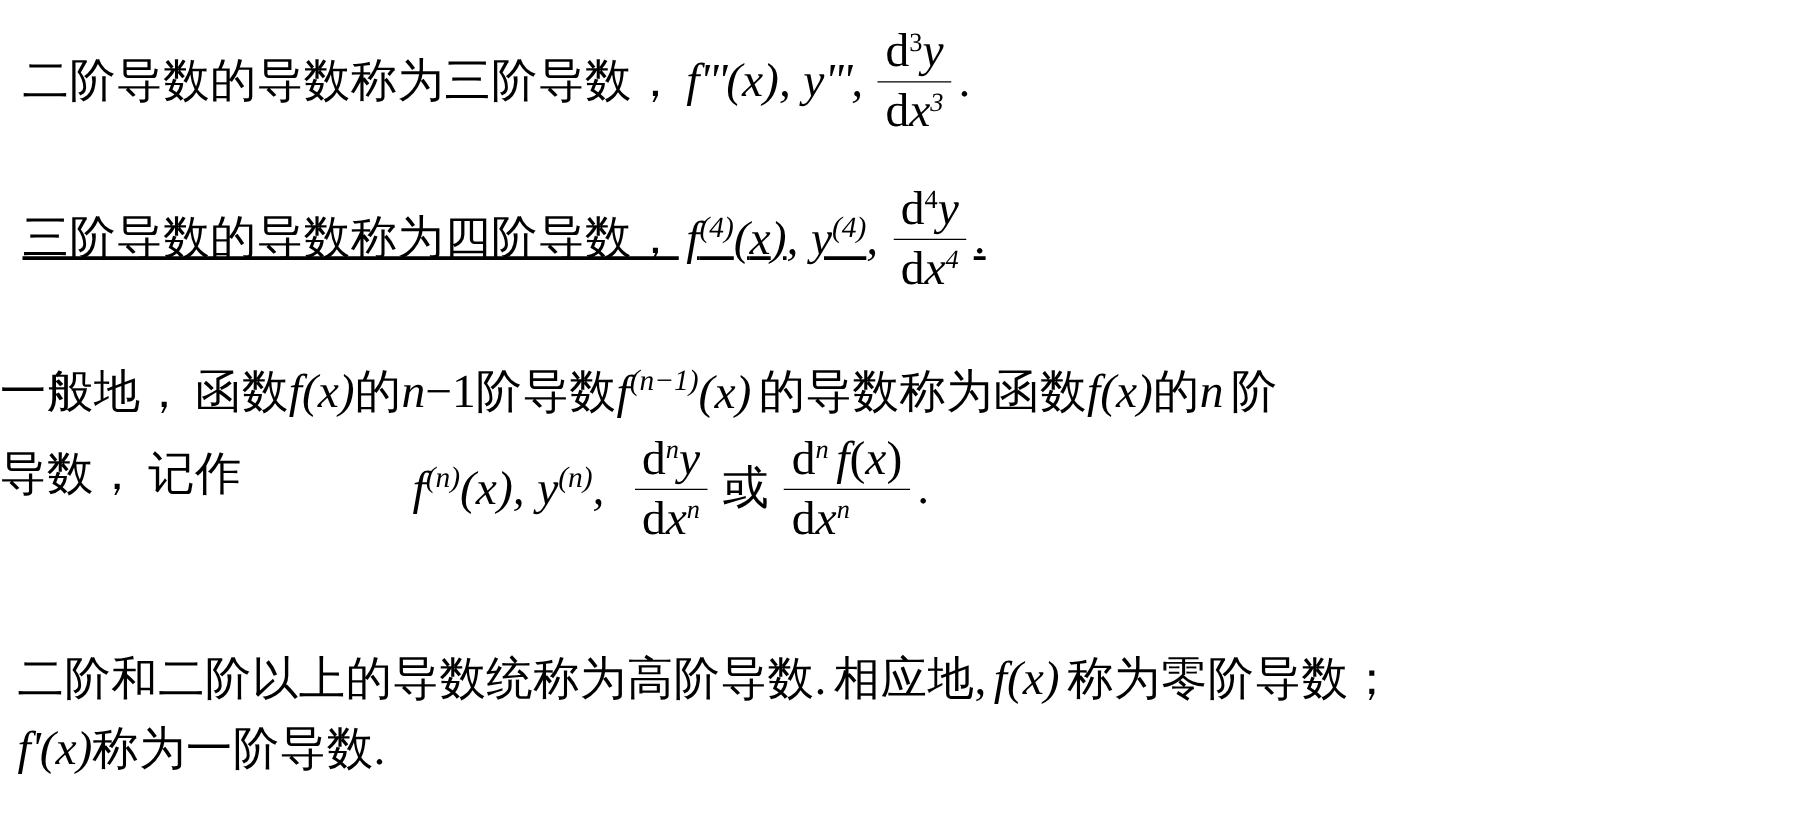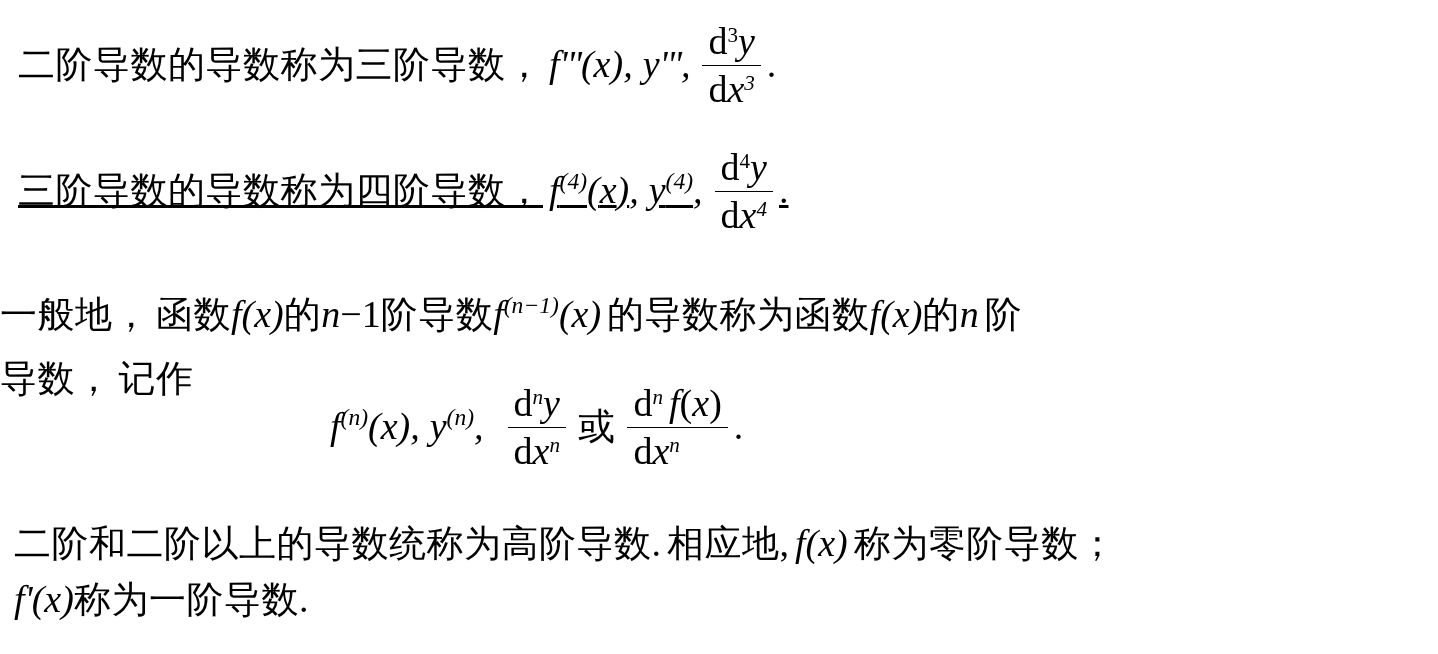--- a/index.html
+++ b/index.html
@@ -74,21 +74,21 @@
   .frac .den {
     display: block;
     padding: 1px 6px 0 6px;
     font-size: 34px;
     line-height: 1.2;
   }
   .row1 { position: absolute; left: 18px; top: 22px; }
   .row2 { position: absolute; left: 18px; top: 148px; text-decoration: underline; }
   .row3 { position: absolute; left: 0px;  top: 292px; }
   .row3b { position: absolute; left: 0px; top: 330px; margin-top: 28px; }
-  .row3c { position: absolute; left: 330px; top: 384px; }
+  .row3c { position: absolute; left: 330px; top: 348px; }
   .row4 { position: absolute; left: 14px; top: 508px; margin-top: 14px; }
   .row5 { position: absolute; left: 14px; top: 578px; text-align: right; }
   .sp { display: inline-block; width: 10px; }
   .spS { display: inline-block; width: 6px; }
   .spL { display: inline-block; width: 18px; }
   .dot { font-family: "Liberation Serif", serif; font-size: 38px; }
 </style>
 </head>
 <body>
 

